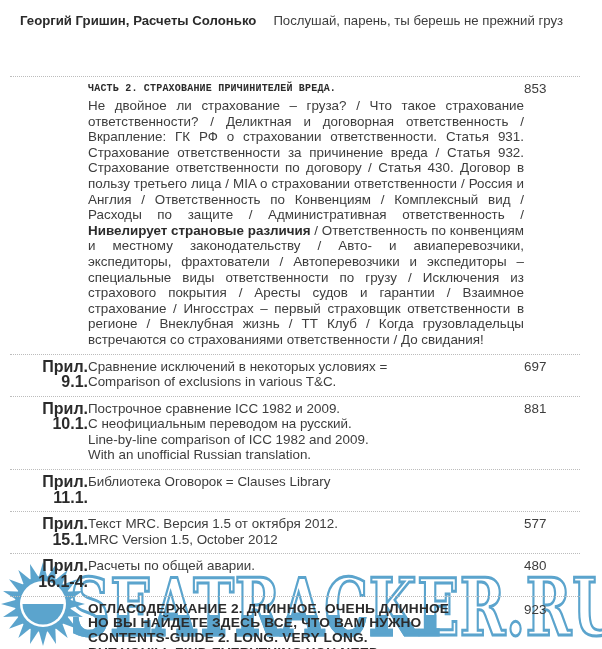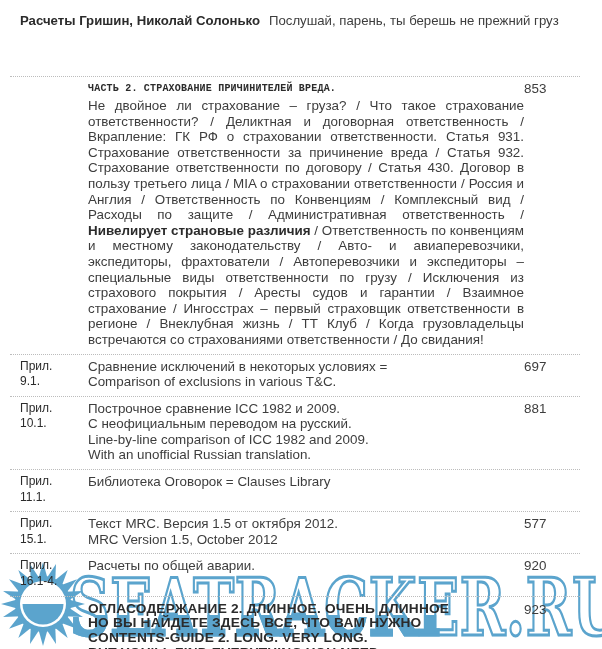--- a/index.html
+++ b/index.html
@@ -27,30 +27,30 @@
     color:transparent;
     background:linear-gradient(to bottom, rgba(0,0,0,0) 0 60%, var(--wm-color) 60% 100%);
     -webkit-background-clip:text; background-clip:text;
   }
 
   
   .content { position:relative; z-index:1; }
 
   .header { display:flex; gap:9px; padding:13px 0 0 20px; font-size:13.2px; }
   .authors { font-weight:bold; color:var(--ink-bold); }
-  .book-title { color:var(--ink); }
+  .book-title { color:var(--ink);margin-left:8px; }
 
   .toc { margin:48px 22px 0 10px; }
   .toc-row {
     display:grid; grid-template-columns:78px 1fr 56px;
     border-top:1px dotted var(--dot);
     padding:4px 0 6px 0;
   }
   .toc-row:last-child { border-bottom:1px dotted var(--dot); }
-  .col-label { padding-left:10px; font-weight:normal; color:var(--ink-bold); font-size:12px; line-height:15.6px; }
+  .col-label { padding-left:10px; font-weight:bold; color:var(--ink-bold); font-size:16px; line-height:15.6px;text-align:right; }
   .col-text { font-size:13.4px; line-height:15.6px; }
   .col-page { text-align:left; padding-right:18px; font-size:13.4px; line-height:15.6px; color:var(--ink); }
 
   .part-title { font-weight:bold; color:var(--ink-bold); font-size:10px; line-height:16px; letter-spacing:.2px;font-family:Liberation Mono, monospace; }
   .part-desc { text-align:justify; margin-top:1px; }
   .part-desc b { color:var(--ink-bold); }
 
   .toc-line { }
   .final-row .col-text { font-weight:bold; color:var(--ink-bold); font-size:13.7px; line-height:14.7px; letter-spacing:.2px; }
   .final-row { padding-top:5px; padding-bottom:4px; }
@@ -91,21 +91,21 @@
       <path d="M -20.5 0 A 20.5 20.5 0 0 0 20.5 0 Z" fill="#5ba4cd"></path>
     </svg>
     <div class="wm-text-wrap">
       <div class="wm-text">SEATRACKER.RU</div>
     </div>
   </div>
 
   <div class="content">
 
     <div class="header">
-      <span class="authors">Расчеты Гришин, Николай Солонько</span>
+      <span class="authors">Георгий Гришин, Расчеты Солонько</span>
       <span class="book-title">Послушай, парень, ты берешь не прежний груз</span>
     </div>
 
     <div class="toc">
 
       <div class="toc-row part-row">
         <div class="col-label"></div>
         <div class="col-text">
           <div class="part-title">ЧАСТЬ 2. СТРАХОВАНИЕ ПРИЧИНИТЕЛЕЙ ВРЕДА.</div>
           <div class="part-desc"><span>Не двойное ли страхование – груза? / Что такое страхование ответственности? / Деликтная и договорная ответственность / Вкрапление: ГК РФ о страховании ответственности. Статья 931. Страхование ответственности за причинение вреда / Статья 932. Страхование ответственности по договору / Статья 430. Договор в пользу третьего лица / MIA о страховании ответственности / Россия и Англия / Ответственность по Конвенциям / Комплексный вид / Расходы по защите / Административная ответственность / </span><b>Нивелирует страновые различия</b><span> / Ответственность по конвенциям и местному законодательству / Авто- и авиаперевозчики, экспедиторы, фрахтователи / Автоперевозчики и экспедиторы – специальные виды ответственности по грузу / Исключения из страхового покрытия / Аресты судов и гарантии / Взаимное страхование / Ингосстрах – первый страховщик ответственности в регионе / Внеклубная жизнь / ТТ Клуб / Когда грузовладельцы встречаются со страхованиями ответственности / До свидания!</span></div>
@@ -158,21 +158,21 @@
     <div class="col-page">577</div>
   </div>
         <div class="toc-row">
     <div class="col-label">
       <div>Прил.</div>
       <div>16.1-4.</div>
     </div>
     <div class="col-text">
             <div class="toc-line">Расчеты по общей аварии.</div>
           </div>
-    <div class="col-page">920</div>
+    <div class="col-page">480</div>
   </div>
         <div class="toc-row final-row">
         <div class="col-label"></div>
         <div class="col-text">
             <div class="toc-line">ОГЛАСОДЕРЖАНИЕ 2. ДЛИННОЕ. ОЧЕНЬ ДЛИННОЕ</div>
             <div class="toc-line">НО ВЫ НАЙДЕТЕ ЗДЕСЬ ВСЕ, ЧТО ВАМ НУЖНО</div>
             <div class="toc-line">CONTENTS-GUIDE 2. LONG. VERY LONG.</div>
             <div class="toc-line">BUT YOU'LL FIND EVERYTHING YOU NEED.</div>
           </div>
         <div class="col-page">923</div>

